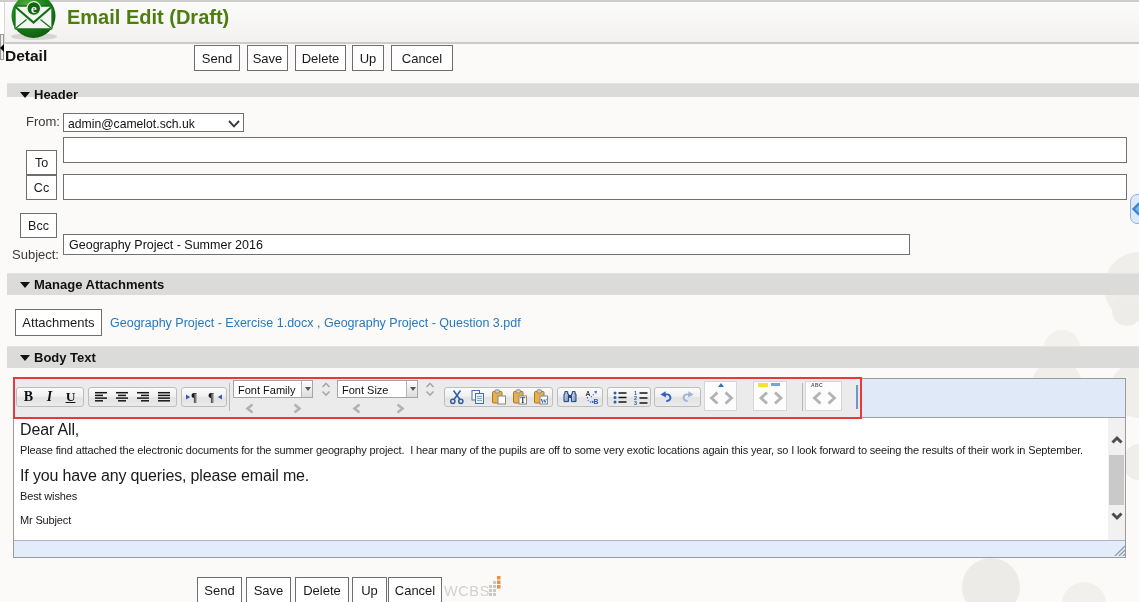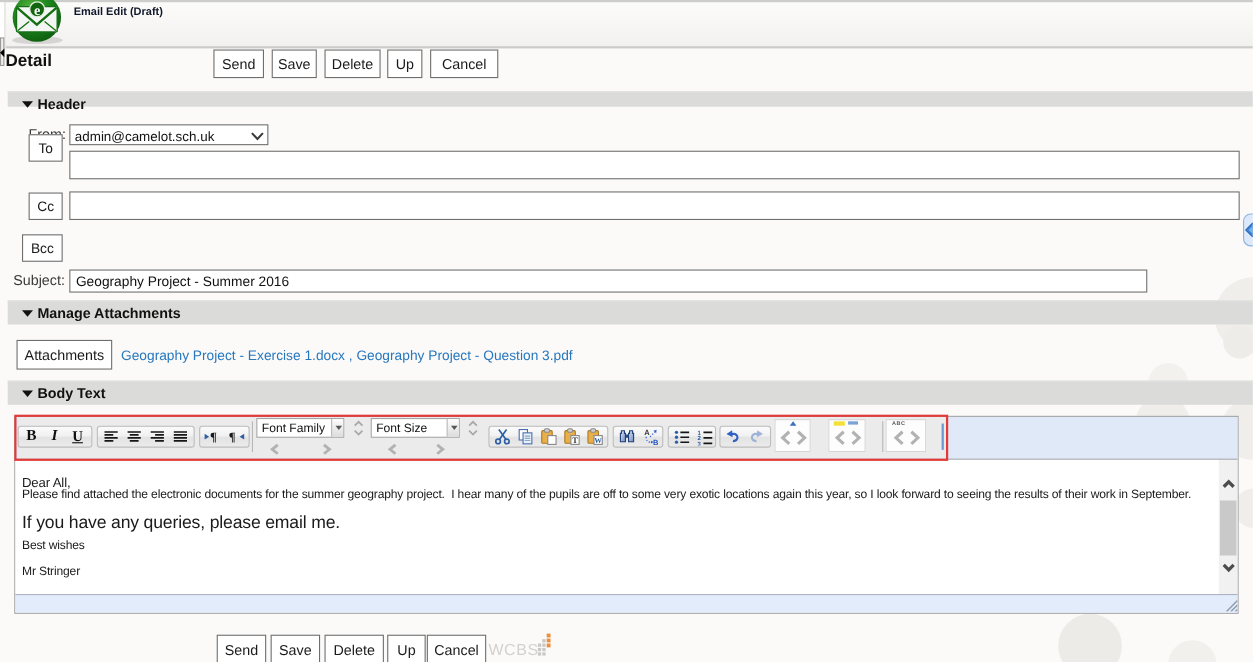--- a/index.html
+++ b/index.html
@@ -34,21 +34,21 @@
 <div class="circ" style="left:1032px; top:360px; width:50px; height:50px; background:#efeeea;"></div>
 <div class="circ" style="left:1110px; top:362px; width:56px; height:56px; background:#efeeea;"></div>
 <div class="circ" style="left:1122px; top:444px; width:36px; height:36px; background:#efeeeb;"></div>
 <div class="circ" style="left:962px; top:558px; width:58px; height:58px; background:#edebe8;"></div>
 <div class="circ" style="left:1062px; top:582px; width:44px; height:44px; background:#f1f0ed;"></div>
 
 <div class="abs" style="left:5px; top:0; width:1134px; height:44px;
   background:linear-gradient(#fcfcfb,#f2f1ef); border-bottom:2px solid #cbcbc9;"></div>
 <div class="abs" style="left:0; top:0; width:5px; height:44px; background:#fff; border-right:1px solid #d8d8d6;"></div>
 <div class="abs" style="left:0; top:0; width:1139px; height:2px; background:#cdcdcb;"></div>
-<div class="abs" style="left:67px; top:6px; font-size:10px; font-weight:bold; color:#0f172a;">Email Edit (Draft)</div>
+<div class="abs" style="left:67px; top:6px; font-size:20px; font-weight:bold; color:#4d7c0f;">Email Edit (Draft)</div>
 
 <svg class="abs" style="left:8px; top:-7px;" width="52" height="50" viewBox="0 0 52 50">
   <defs>
     <radialGradient id="gball" cx="38%" cy="30%" r="75%">
       <stop offset="0" stop-color="#5cb443"></stop>
       <stop offset="0.45" stop-color="#1f8a1f"></stop>
       <stop offset="1" stop-color="#0d5c0d"></stop>
     </radialGradient>
   </defs>
   <ellipse cx="26" cy="43.5" rx="23" ry="3.6" fill="#b9b8b5" opacity="0.5"></ellipse>
@@ -77,28 +77,28 @@
     </div>
 
 <div class="lbl" style="left:26px; top:114px;">From:</div>
 <div class="inp" style="left:63px; top:113px; width:181px; height:19px;">
   <span style="position:absolute; left:4px; top:2.5px; font-size:12.2px; color:#111;">admin@camelot.sch.uk</span>
   <svg style="position:absolute; right:3px; top:6px;" width="12" height="8" viewBox="0 0 12 8">
         <path d="M1,1 L6,6.3 L11,1" fill="none" stroke="#3a3a3a" stroke-width="1.9"></path>
       </svg>
 </div>
 
-<div class="tbtn" style="left:26px; top:122px; width:31px; height:25px;">To</div>
+<div class="tbtn" style="left:26px; top:150px; width:31px; height:25px;">To</div>
 <div class="inp" style="left:63px; top:137px; width:1064px; height:26px;"></div>
 <div class="tbtn" style="left:26px; top:175px; width:31px; height:25px;">Cc</div>
 <div class="inp" style="left:63px; top:174px; width:1064px; height:26px;"></div>
 <div class="tbtn" style="left:20px; top:213px; width:37px; height:25px;">Bcc</div>
 
 <div class="lbl" style="left:12px; top:247px;">Subject:</div>
-<div class="inp" style="left:63px; top:245px; width:980px; height:21px;">
+<div class="inp" style="left:63px; top:234px; width:847px; height:21px;">
   <span style="position:absolute; left:5px; top:3px; font-size:12.5px; color:#111;">Geography Project - Summer 2016</span>
 </div>
 
 <div class="sbar" style="top:273px;">
       <div class="tri"></div>
       <div class="txt">Manage Attachments</div>
     </div>
 <div class="tbtn" style="left:15px; top:309px; width:87px; height:27px; font-size:13px;">Attachments</div>
 <div class="abs" style="left:110px; top:316px; font-size:12.5px; color:#2878be;">Geography Project - Exercise 1.docx&nbsp;, Geography Project - Question 3.pdf</div>
 
@@ -367,25 +367,25 @@
       <div style="position:absolute;left:5px;top:0px;font-size:5px;font-weight:bold;color:#555;letter-spacing:0.4px;">ABC</div>
       <svg style="position:absolute;left:1px;top:8px;" width="35" height="16" viewBox="0 0 30 16">
         <g stroke="#b2b2b2" stroke-width="2.8" fill="none">
           <path d="M11,2.5 L5,8 L11,13.5"></path>
           <path d="M19,2.5 L25,8 L19,13.5"></path>
         </g>
       </svg>
     </div>
 <div class="abs" style="left:856px; top:385px; width:2px; height:24px; background:#6e96cc;"></div>
 <div class="abs" style="left:14px; top:418px; width:1094px; height:122px; background:#fff;"></div>
-<div class="abs" style="left:20px; top:432px; font-size:12px; letter-spacing:-0.15px; color:#1a1a1a; white-space:nowrap;">Dear All,</div>
+<div class="abs" style="left:20px; top:421px; font-size:16px; letter-spacing:-0.15px; color:#1a1a1a; white-space:nowrap;">Dear All,</div>
 <div class="abs" style="left:20px; top:444px; font-size:11px; letter-spacing:-0.15px; color:#1a1a1a; white-space:nowrap;">Please find attached the electronic documents for the summer geography project.&nbsp; I hear many of the pupils are off to some very exotic locations again this year, so I look forward to seeing the results of their work in September.</div>
 <div class="abs" style="left:20px; top:467px; font-size:16px; letter-spacing:-0.15px; color:#1a1a1a; white-space:nowrap;">If you have any queries, please email me.</div>
 <div class="abs" style="left:20px; top:490px; font-size:11px; letter-spacing:-0.15px; color:#1a1a1a; white-space:nowrap;">Best wishes</div>
-<div class="abs" style="left:20px; top:514px; font-size:11px; letter-spacing:-0.15px; color:#1a1a1a; white-space:nowrap;">Mr Stringer</div>
+<div class="abs" style="left:20px; top:514px; font-size:11px; letter-spacing:-0.15px; color:#1a1a1a; white-space:nowrap;">Mr Subject</div>
 <div class="abs" style="left:1108px; top:418px; width:17px; height:122px; background:#f1f1f1;"></div>
 <div class="abs" style="left:1109px; top:455px; width:15px; height:50px; background:#c9c9c9;"></div>
 <svg class="abs" style="left:1111px; top:434px;" width="12" height="12" viewBox="0 0 12 12">
       <path d="M1.5,8.5 L6,4 L10.5,8.5" stroke="#4d4d4d" stroke-width="3" fill="none"></path>
     </svg>
 <svg class="abs" style="left:1111px; top:510px;" width="12" height="12" viewBox="0 0 12 12">
       <path d="M1.5,3.5 L6,8 L10.5,3.5" stroke="#4d4d4d" stroke-width="3" fill="none"></path>
     </svg>
 <div class="abs" style="left:14px; top:540px; width:1111px; height:17px; background:#e3ecfb; border-top:1px solid #aab4c2;"></div>
 <svg class="abs" style="left:1113px; top:545px;" width="12" height="11" viewBox="0 0 12 11">

